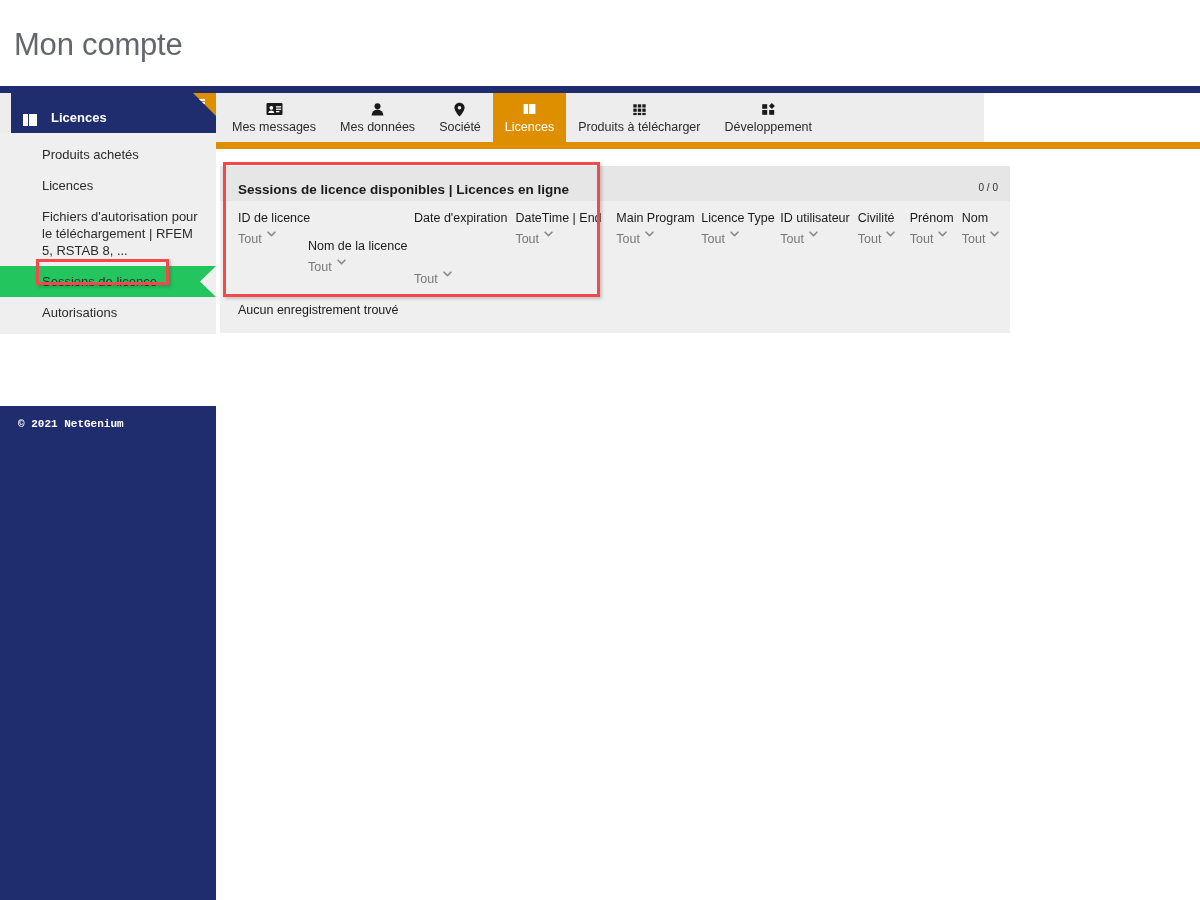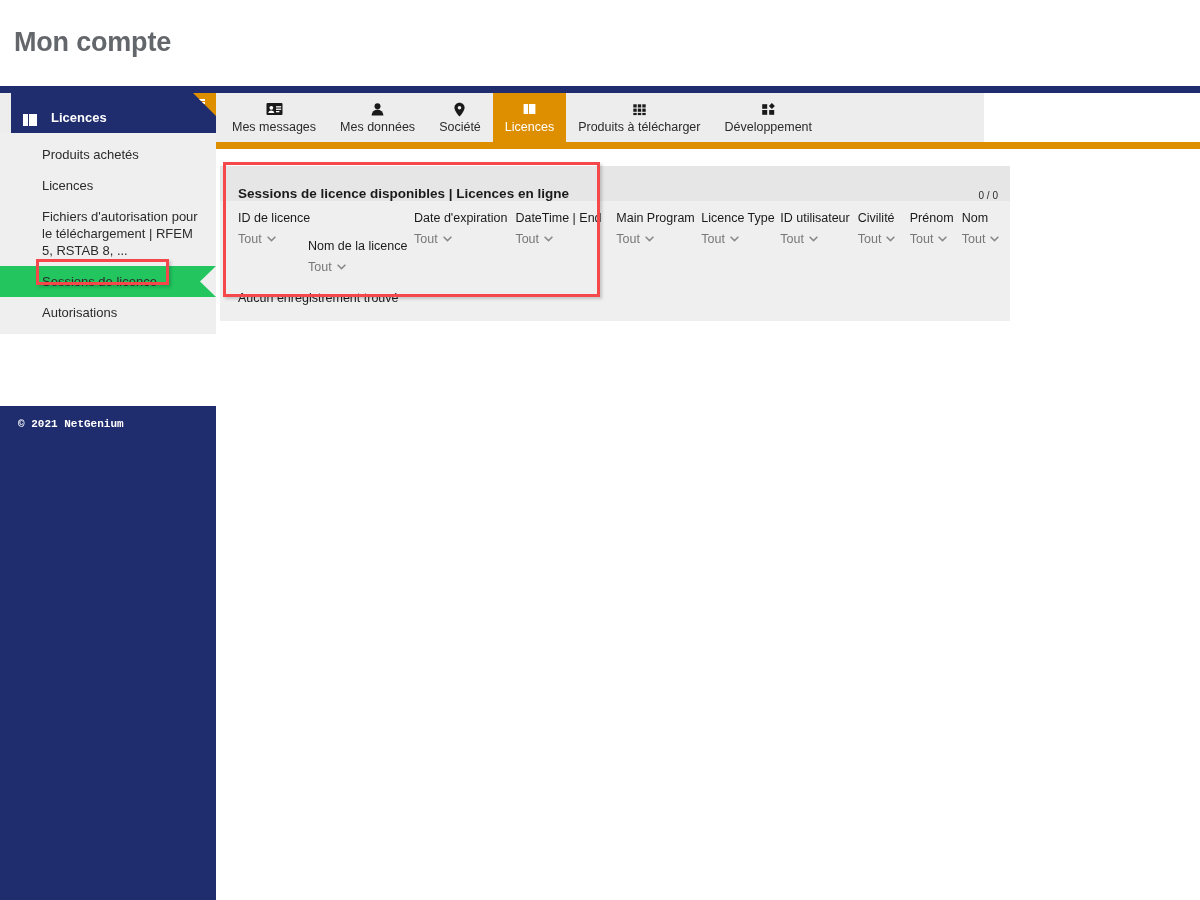--- a/index.html
+++ b/index.html
@@ -7,22 +7,22 @@
     width: 1200px; height: 900px;
     background: #ffffff;
     font-family: "Liberation Sans", sans-serif;
     overflow: hidden;
   }
 
   
   #page-title {
     position: absolute;
     left: 14px; top: 27px;
-    font-size: 27px;
-    font-weight: bold;
+    font-size: 31px;
+    font-weight: normal;
     color: #63666a;
     letter-spacing: -0.2px;
   }
 
   
   #top-rule {
     position: absolute;
     left: 0; top: 86px;
     width: 1200px; height: 7px;
     background: #1f2d6e;
@@ -164,23 +164,23 @@
   #panel {
     position: absolute;
     left: 220px; top: 166px;
     width: 790px;
     background: #efefef;
   }
   #panel-title-row {
     height: 35px;
     background: #e6e6e6;
     display: flex;
-    align-items: flex-end;
+    align-items: flex-start;
     justify-content: space-between;
-    padding: 8px 12px 0 18px;
+    padding: 16px 12px 0 18px;
     gap: 40px;
   }
   #panel-title {
     font-size: 13.5px;
     font-weight: bold;
     color: #1a1a1a;
   }
   #panel-count {
     font-size: 10px;
     color: #2b2b2b;
@@ -199,21 +199,21 @@
     font-size: 12.5px;
     color: #1a1a1a;
     white-space: nowrap;
     line-height: 18px;
   }
   .col .col-filter {
     margin-top: 4px;
     font-size: 12.5px;
     color: #777777;
     display: flex;
-    align-items: center;
+    align-items: flex-start;
     gap: 5px;
     cursor: pointer;
     line-height: 16px;
   }
   .chev {
     display: block;
   }
   #grid-empty {
     padding: 16px 0 16px 18px;
     font-size: 12.5px;
@@ -368,21 +368,21 @@
       </div>
       <div class="col" style="width: 106px; margin-top: 28px;">
         <div class="col-label">Nom de la licence</div>
         <div class="col-filter">
           <span>Tout</span>
           <svg width="9" height="6" viewBox="0 0 9 6" class="chev">
             <path d="M0.6 0.8 L4.5 4.6 L8.4 0.8" fill="none" stroke="#888" stroke-width="1.5"></path>
           </svg>
         </div>
       </div>
-      <div class="col" style="width: 102px;">
+      <div class="col" style="width: 102px; gap: 40px;">
         <div class="col-label">Date d'expiration</div>
         <div class="col-filter">
           <span>Tout</span>
           <svg width="9" height="6" viewBox="0 0 9 6" class="chev">
             <path d="M0.6 0.8 L4.5 4.6 L8.4 0.8" fill="none" stroke="#888" stroke-width="1.5"></path>
           </svg>
         </div>
       </div>
       <div class="col" style="width: 105px;">
         <div class="col-label">DateTime | End</div>

